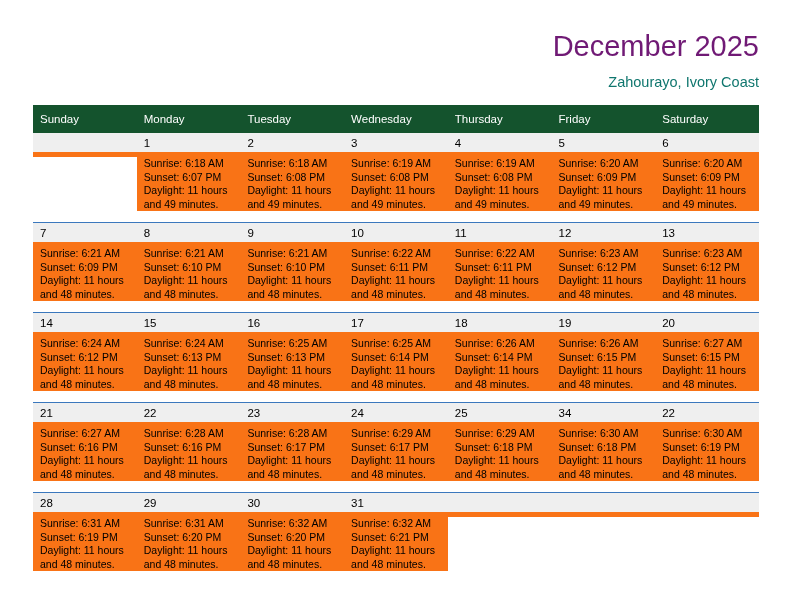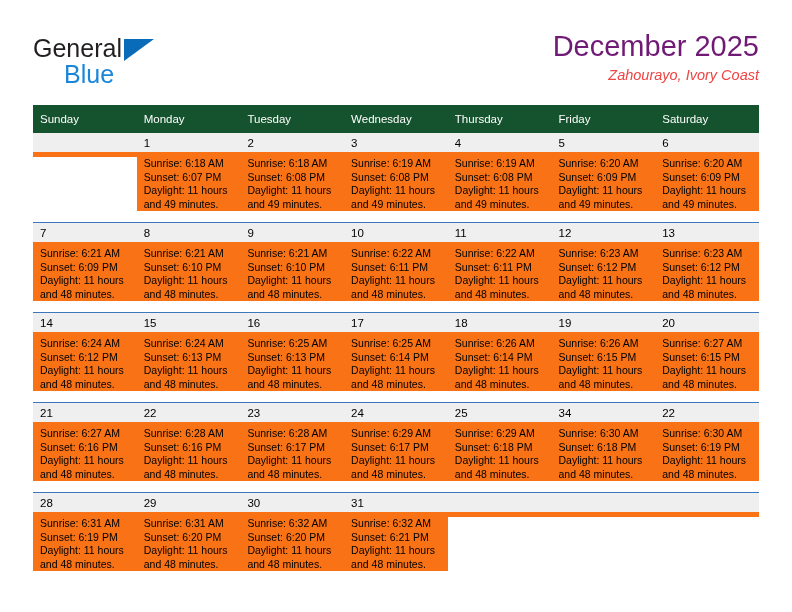--- a/index.html
+++ b/index.html
@@ -70,24 +70,24 @@
     text-align: right;
   }
   .cal-title {
     font-size: 29px;
     color: #701a75;
     line-height: 36px;
     white-space: nowrap;
   }
   .cal-subtitle {
     font-size: 14.5px;
-    color: #ef4444;
+    color: #0f766e;
     line-height: 22px;
+    margin-top: 7px;
     white-space: nowrap;
-    font-style: italic;
   }
 
   
   .calendar {
     position: absolute;
     left: 33px;
     top: 105px;
     width: 726px;
     border-collapse: collapse;
     table-layout: fixed;
@@ -139,25 +139,20 @@
     white-space: nowrap;
   }
 </style>
 </head>
 <body>
 
 <div class="page">
 
   <div class="header">
 
-    <div class="logo">
-      <span class="logo-general">General</span>
-      <span class="logo-tri"></span>
-      <span class="logo-blue">Blue</span>
-    </div>
 
     <div class="title-block">
       <div class="cal-title">December 2025</div>
       <div class="cal-subtitle">Zahourayo, Ivory Coast</div>
     </div>
 
   </div>
 
   <table class="calendar">
     <thead>

